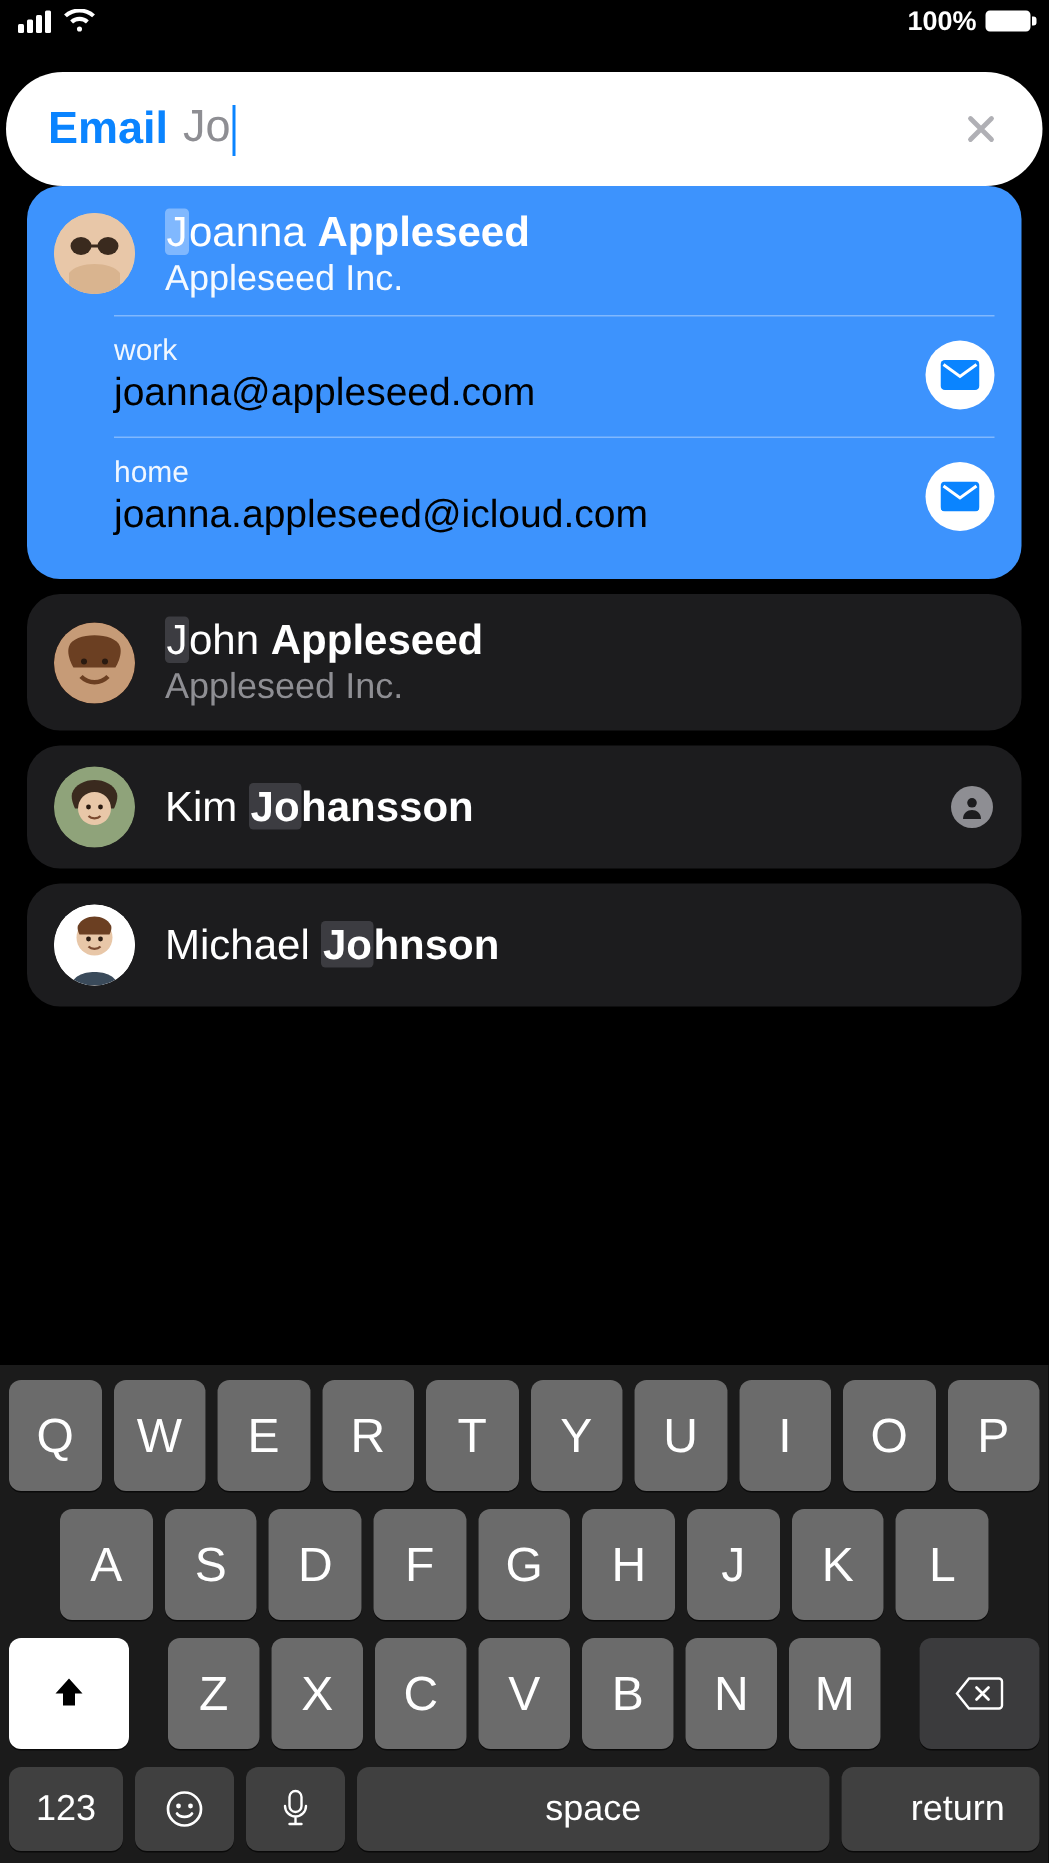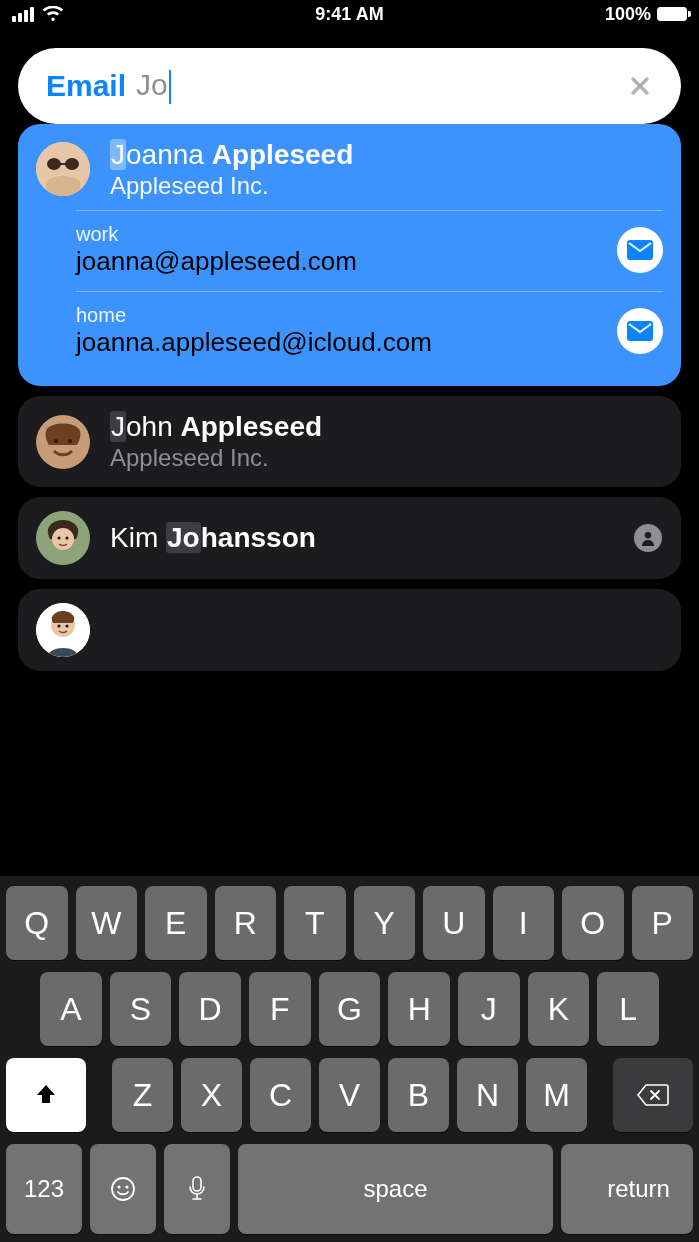--- a/index.html
+++ b/index.html
@@ -50,21 +50,21 @@
     .battery::after {
       content: '';
       position: absolute;
       right: -5px; top: 3px;
       width: 3px; height: 6px;
       background: #fff;
       border-radius: 0 2px 2px 0;
     }
 
     
-    .search-wrap { padding: 20px 18px 0; text-decoration: underline; }
+    .search-wrap { padding: 20px 4px 0; text-decoration: underline; }
     .search-pill {
       background: #fff;
       border-radius: 40px;
       height: 76px;
       display: flex;
       align-items: center;
       padding: 0 28px;
       position: relative;
     }
     .search-prefix {
@@ -220,22 +220,22 @@
       background: #3b3b3d;
       max-width: none;
     }
     .shift { width: 80px; flex: 0 0 80px; background: #fff; color: #000; }
     .back { width: 80px; flex: 0 0 80px; background: #3b3b3d; }
     .krow.r3 { padding: 0; justify-content: space-between; }
     .krow.r3 .midkeys { display: flex; gap: 8px; flex: 1; padding: 0 18px; }
     .krow.r3 .midkeys .key { flex: 1; max-width: none; }
     .bottom-row { display: flex; gap: 8px; }
     .bkey {
-      height: 90px;
-      background: #737373;
+      height: 56px;
+      background: #404040;
       border-radius: 8px;
       color: #fff;
       display: flex; align-items: center; justify-content: center;
       font-size: 24px;
       box-shadow: 0 1px 0 rgba(0,0,0,0.6);
       cursor: pointer;
     }
     .b123 { width: 76px; }
     .bemo { width: 66px; }
     .bmic { width: 66px; }
@@ -262,21 +262,20 @@
         <span class="bar b2"></span>
       <span class="bar b3"></span>
         <span class="bar b4"></span>
     </span>
     <span class="wifi">
       <svg width="22" height="16" viewBox="0 0 22 16">
         <path d="M11 15a1.7 1.7 0 1 0 0-3.4 1.7 1.7 0 0 0 0 3.4Zm-4.3-5.4a6.4 6.4 0 0 1 8.6 0l1.9-1.9a9 9 0 0 0-12.4 0l1.9 1.9ZM2.6 5.5a12.7 12.7 0 0 1 16.8 0L21.3 3.6a15.4 15.4 0 0 0-20.6 0l1.9 1.9Z" fill="#fff"></path>
       </svg>
     </span>
   </div>
-  <div class="status-center">9:41 AM</div>
   <div class="status-right">
     <span>100%</span>
     <span class="battery"></span>
   </div>
 </div>
 
 <div class="content-scroll">
 
   <div class="search-wrap">
     <div class="search-pill">
@@ -398,20 +397,26 @@
           <svg viewBox="0 0 54 54">
               <circle cx="27" cy="27" r="27" fill="#fff"></circle>
               <circle cx="27" cy="22" r="12" fill="#e8c7a8"></circle>
               <path d="M16 14c4-8 18-8 22 0 1 2-1 6-1 6H17s-2-4-1-6z" fill="#6b3f22"></path>
               <circle cx="23" cy="23" r="1.6" fill="#2a1a10"></circle>
               <circle cx="31" cy="23" r="1.6" fill="#2a1a10"></circle>
               <path d="M23 28c2 2 6 2 8 0" stroke="#7a4a30" stroke-width="1.5" fill="none"></path>
               <path d="M12 54c0-12 30-12 30 0z" fill="#3a4a5a"></path>
             </svg>
         </div>
+        <div class="name-block">
+          <div class="name-line">
+            <span class="name-first">Michael</span>
+            <span class="name-rest"><span class="hl">Jo</span>hnson</span>
+          </div>
+        </div>
       </div>
     </div>
 
   </div>
 </div>
 
 <div class="keyboard">
   <div class="krow r1" id="kr1">
       <div class="key">Q</div>
       <div class="key">W</div>

